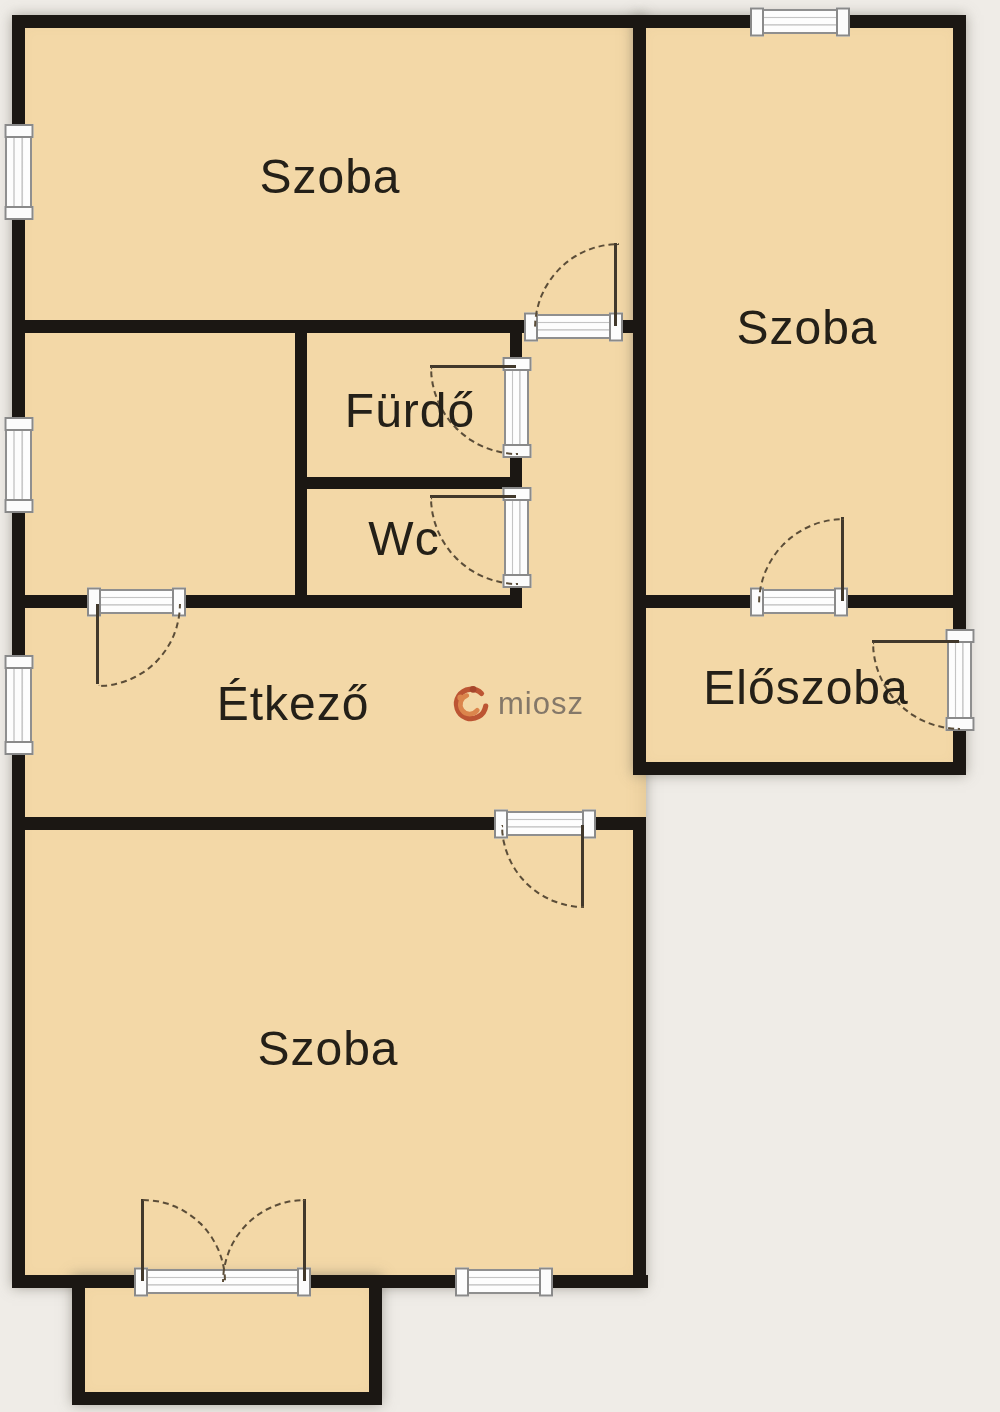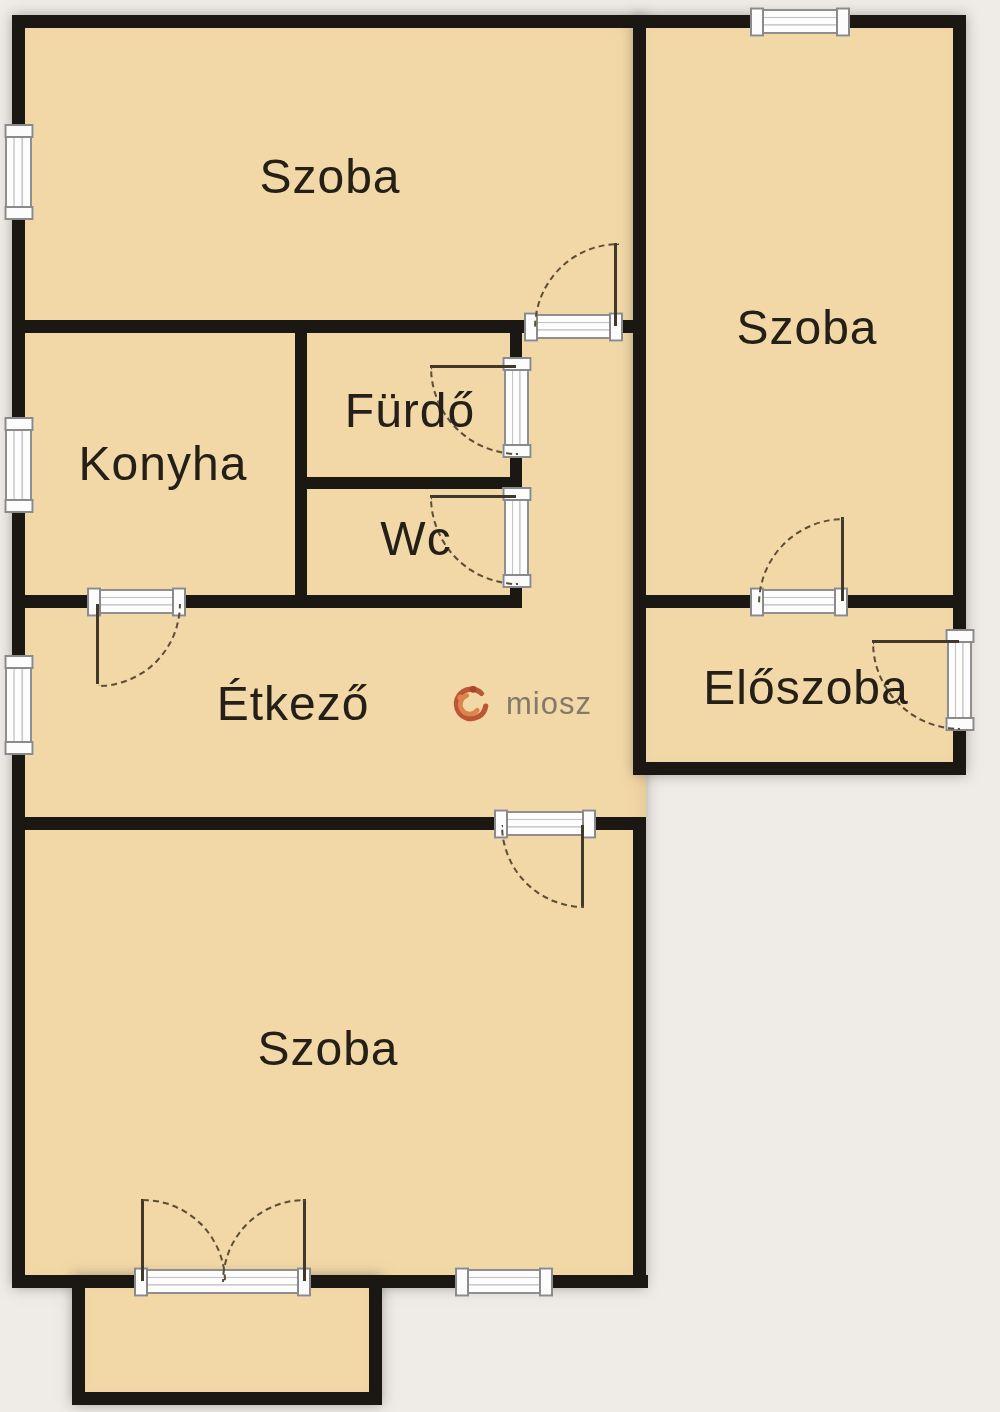--- a/index.html
+++ b/index.html
@@ -57,21 +57,21 @@
 
   
   .label{
     position:absolute;transform:translate(-50%,-50%);
     font-size:48px;color:#242018;white-space:nowrap;letter-spacing:1px;
   }
 
   
   .watermark{
     position:absolute;left:450px;top:683px;
-    display:flex;align-items:center;gap:14px;opacity:.92;
+    display:flex;align-items:center;gap:6px;opacity:.92;
   }
   .watermark .wm-text{
     font-size:31px;color:#7b7064;letter-spacing:1px;
   }
 </style>
 </head>
 <body>
 
 <div class="plan">
 
@@ -128,22 +128,21 @@
   <div class="arc br" style="left:98px;top:604px;width:81px;height:81px;"></div>
   <div class="arc tl" style="left:758px;top:518px;width:84px;height:84px;"></div>
   <div class="arc bl" style="left:872px;top:642px;width:86px;height:86px;"></div>
   <div class="arc bl" style="left:501px;top:825px;width:81px;height:81px;"></div>
   <div class="arc tr" style="left:143px;top:1199px;width:81px;height:81px;"></div>
   <div class="arc tl" style="left:222px;top:1199px;width:81px;height:81px;"></div>
 
   <div class="label" style="left:330px;top:176px;">Szoba</div>
   <div class="label" style="left:807px;top:327px;">Szoba</div>
   <div class="label" style="left:410px;top:410px;text-align:center;">Fürdő</div>
-  <div class="label" style="left:163px;top:463px;">Konyha</div>
-  <div class="label" style="left:404px;top:538px;margin-left:12px;">Wc</div>
+  <div class="label" style="left:404px;top:538px;">Wc</div>
   <div class="label" style="left:293px;top:703px;">Étkező</div>
   <div class="label" style="left:806px;top:687px;">Előszoba</div>
   <div class="label" style="left:328px;top:1048px;">Szoba</div>
 
   <div class="watermark">
     <span style="display:inline-block;width:42px;height:42px;">
       <svg width="42" height="42" viewBox="0 0 40 40">
         <path d="M30,10 A14,14 0 1 0 34,22" stroke="#b84a2a" stroke-width="5" fill="none" stroke-linecap="round"></path>
         <path d="M16,12 A9,9 0 1 0 26,26" stroke="#d97e45" stroke-width="4.5" fill="none" stroke-linecap="round"></path>
         <circle cx="22" cy="6" r="3.2" fill="#a03a22"></circle>

